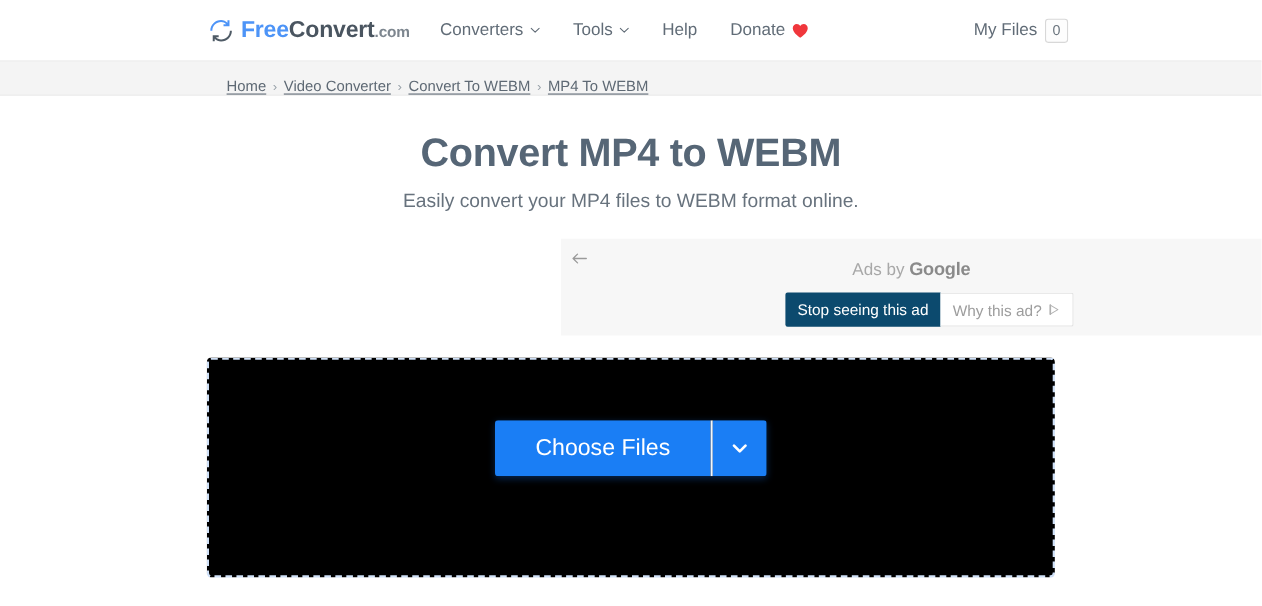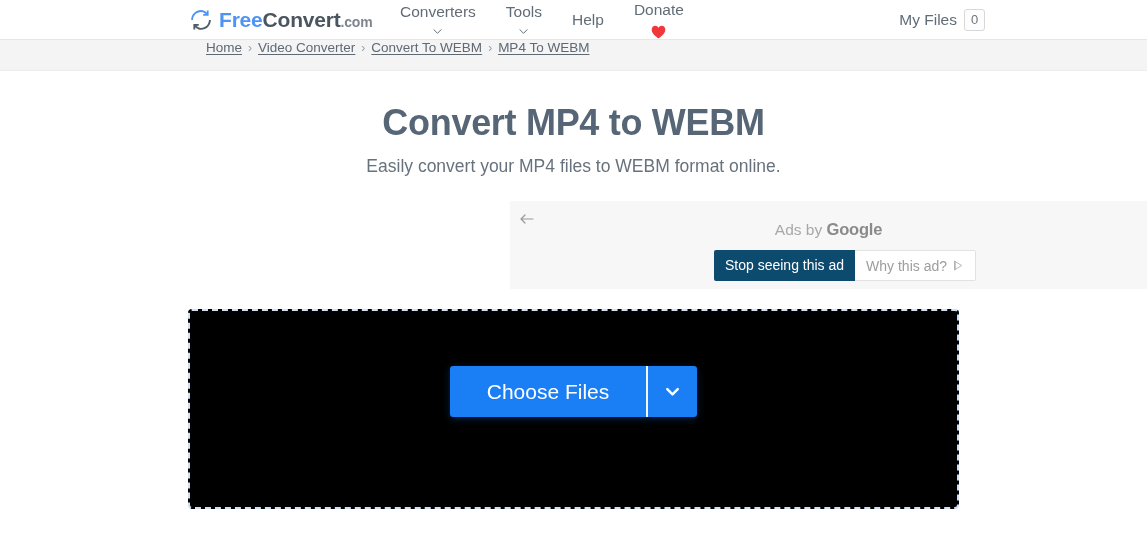--- a/index.html
+++ b/index.html
@@ -13,21 +13,21 @@
   body {
     font-family: "Liberation Sans", sans-serif;
     background: #ffffff;
     color: #5a6570;
     -webkit-font-smoothing: antialiased;
   }
 
   
   .site-header {
     position: relative;
-    height: 40px;
+    height: 56px;
     width: 100%;
     background: #ffffff;
     border-bottom: 1px solid #e6e6e6;
     display: flex;
     align-items: center;
   }
 
   .logo {
     position: absolute;
     left: 190px;
@@ -64,42 +64,41 @@
 
   .nav-item {
     display: flex;
     align-items: center;
     gap: 6px;
     font-size: 15.5px;
     color: #616c77;
     text-decoration: none;
     cursor: pointer;
     white-space: nowrap;
-    flex-direction: column;
   }
 
   .caret {
     display: inline-block;
     width: 9px;
     height: 9px;
     flex: none;
   }
   .caret svg { display: block; }
 
   .heart-icon {
     display: inline-block;
     width: 15px;
     height: 14px;
     flex: none;
   }
   .heart-icon svg { display: block; }
 
   .my-files {
     position: absolute;
-    right: 162px;
+    right: 176px;
     display: flex;
     align-items: center;
     gap: 7px;
     font-size: 15.5px;
     color: #616c77;
     cursor: pointer;
     white-space: nowrap;
   }
 
   .files-badge {
@@ -117,21 +116,21 @@
     line-height: 1;
   }
 
   
   .breadcrumb-bar {
     width: 100%;
     height: 31px;
     background: #f4f4f4;
     border-bottom: 1px solid #ececec;
     display: flex;
-    align-items: flex-start;
+    align-items: flex-end;
   }
 
   .breadcrumb {
     margin-left: 206px;
     display: flex;
     align-items: center;
     font-size: 13.5px;
     color: #5e6974;
     white-space: nowrap;
   }

